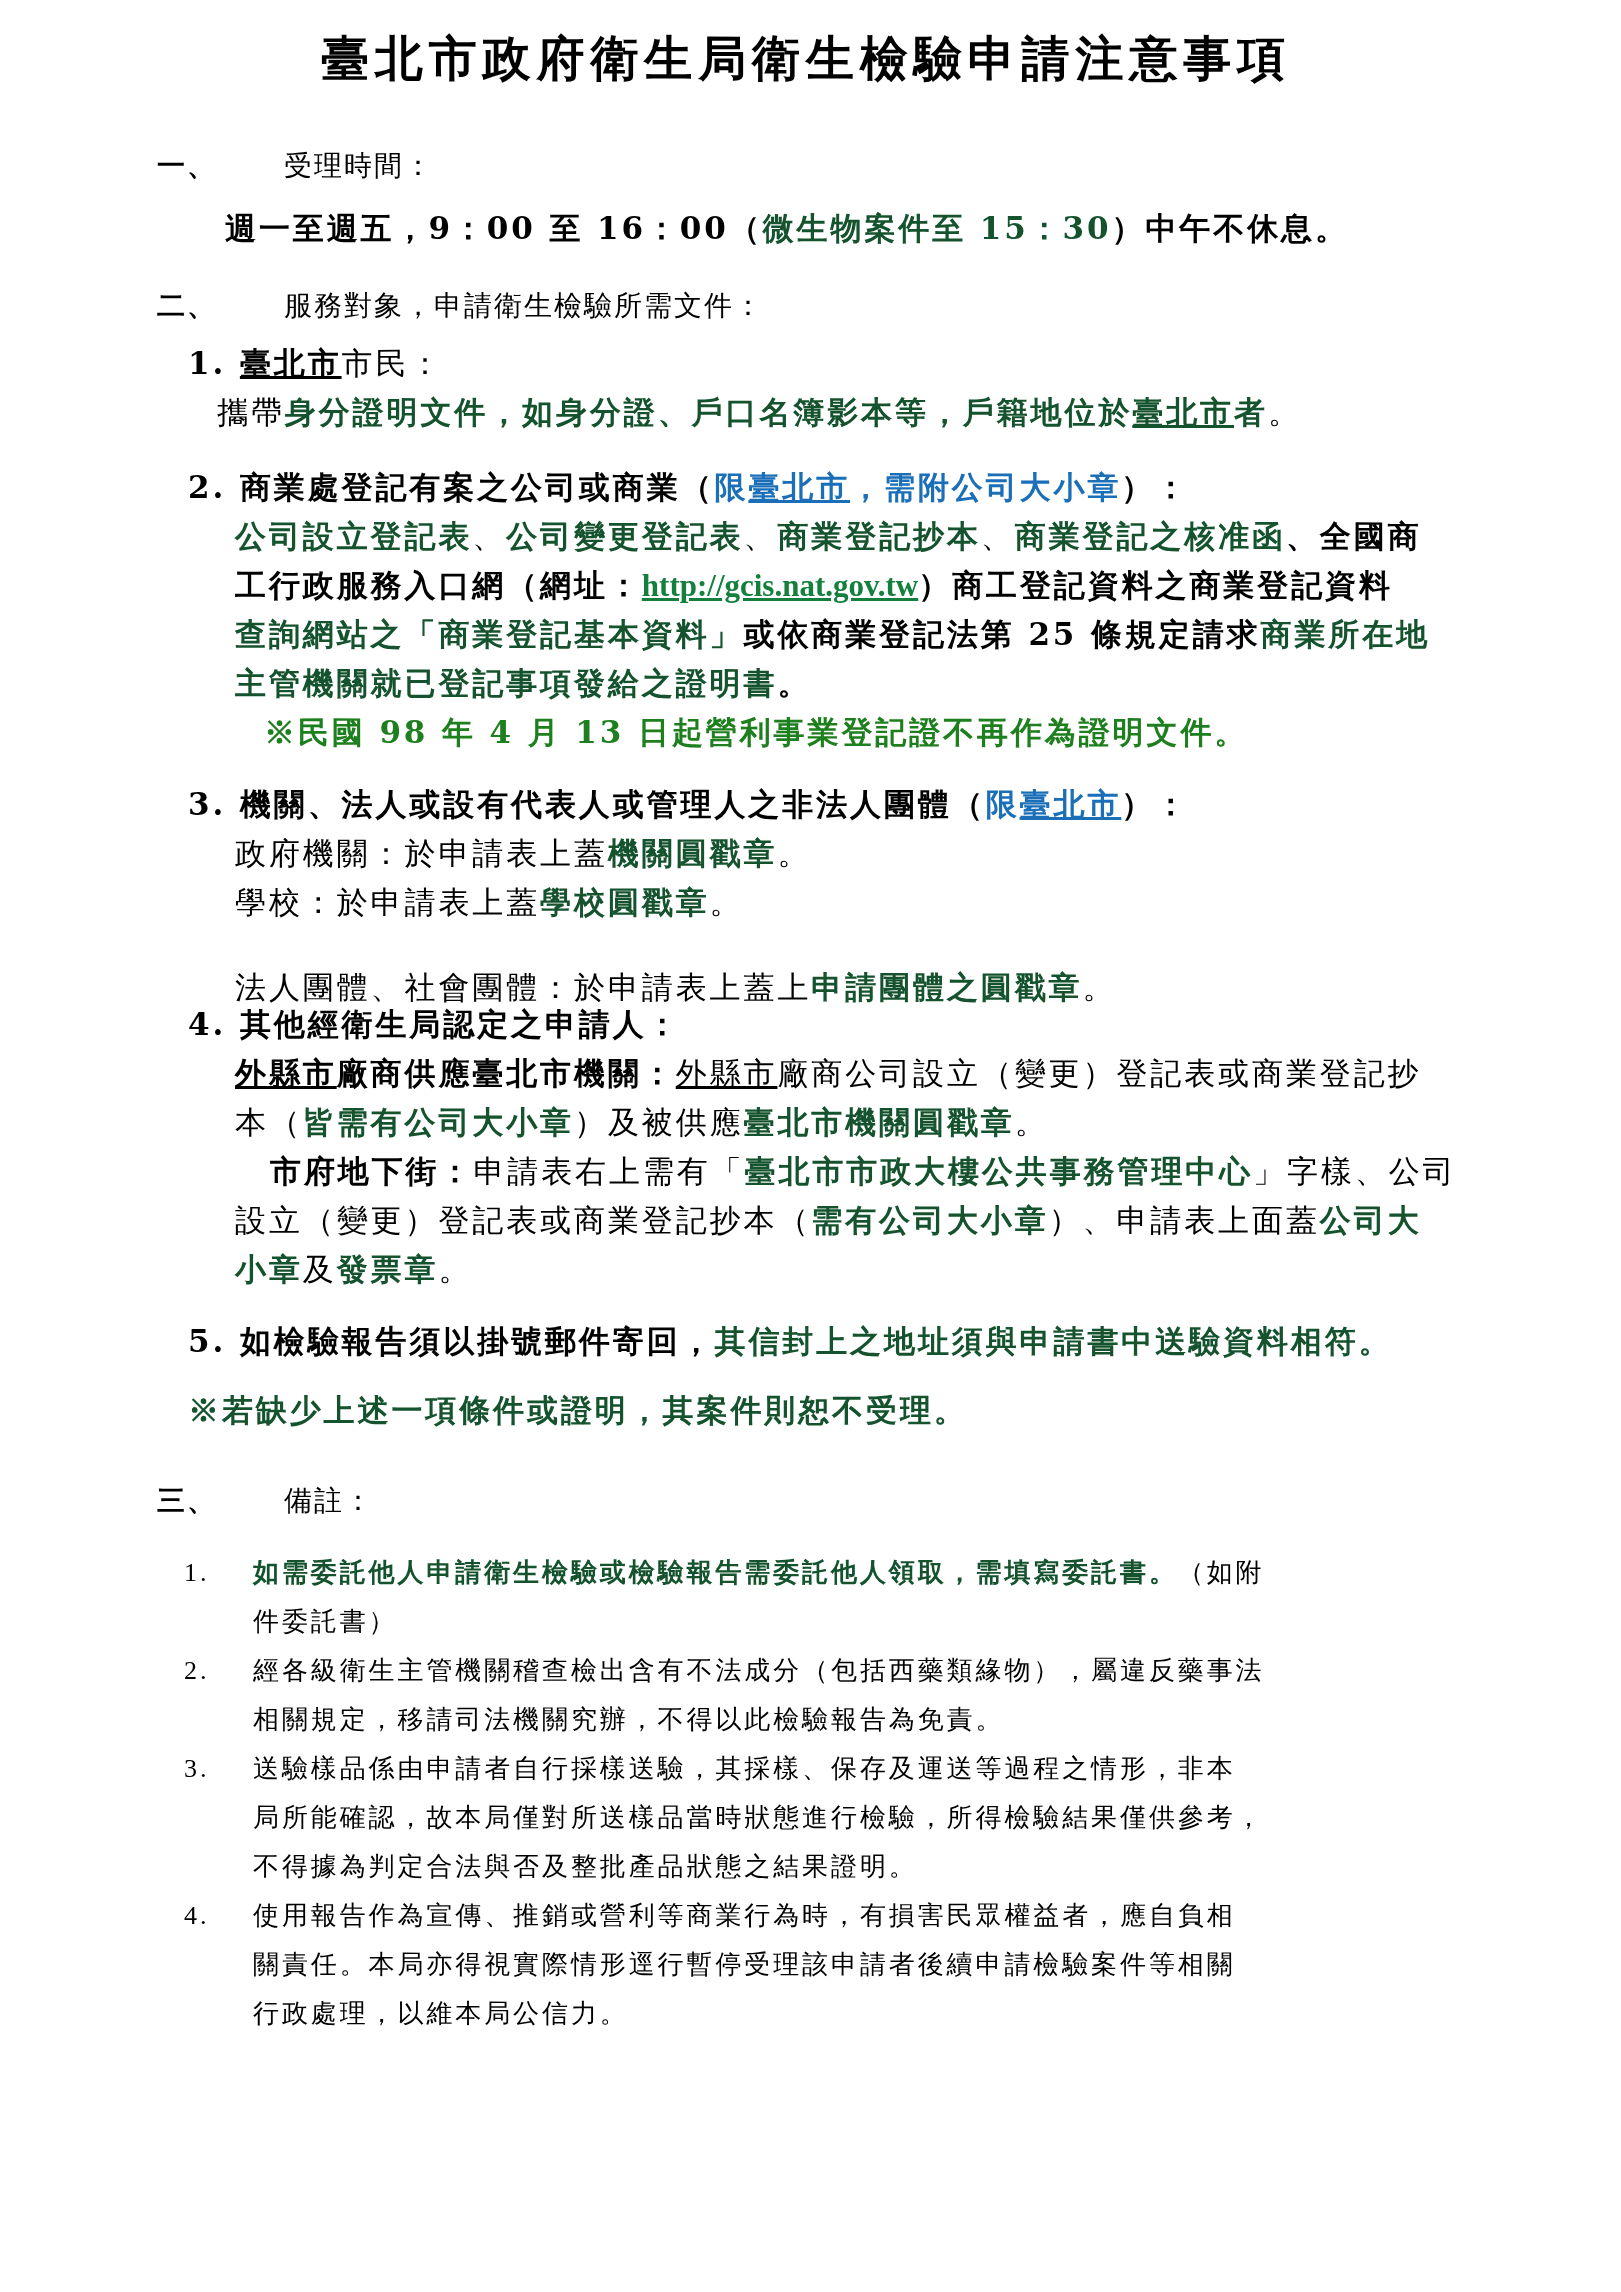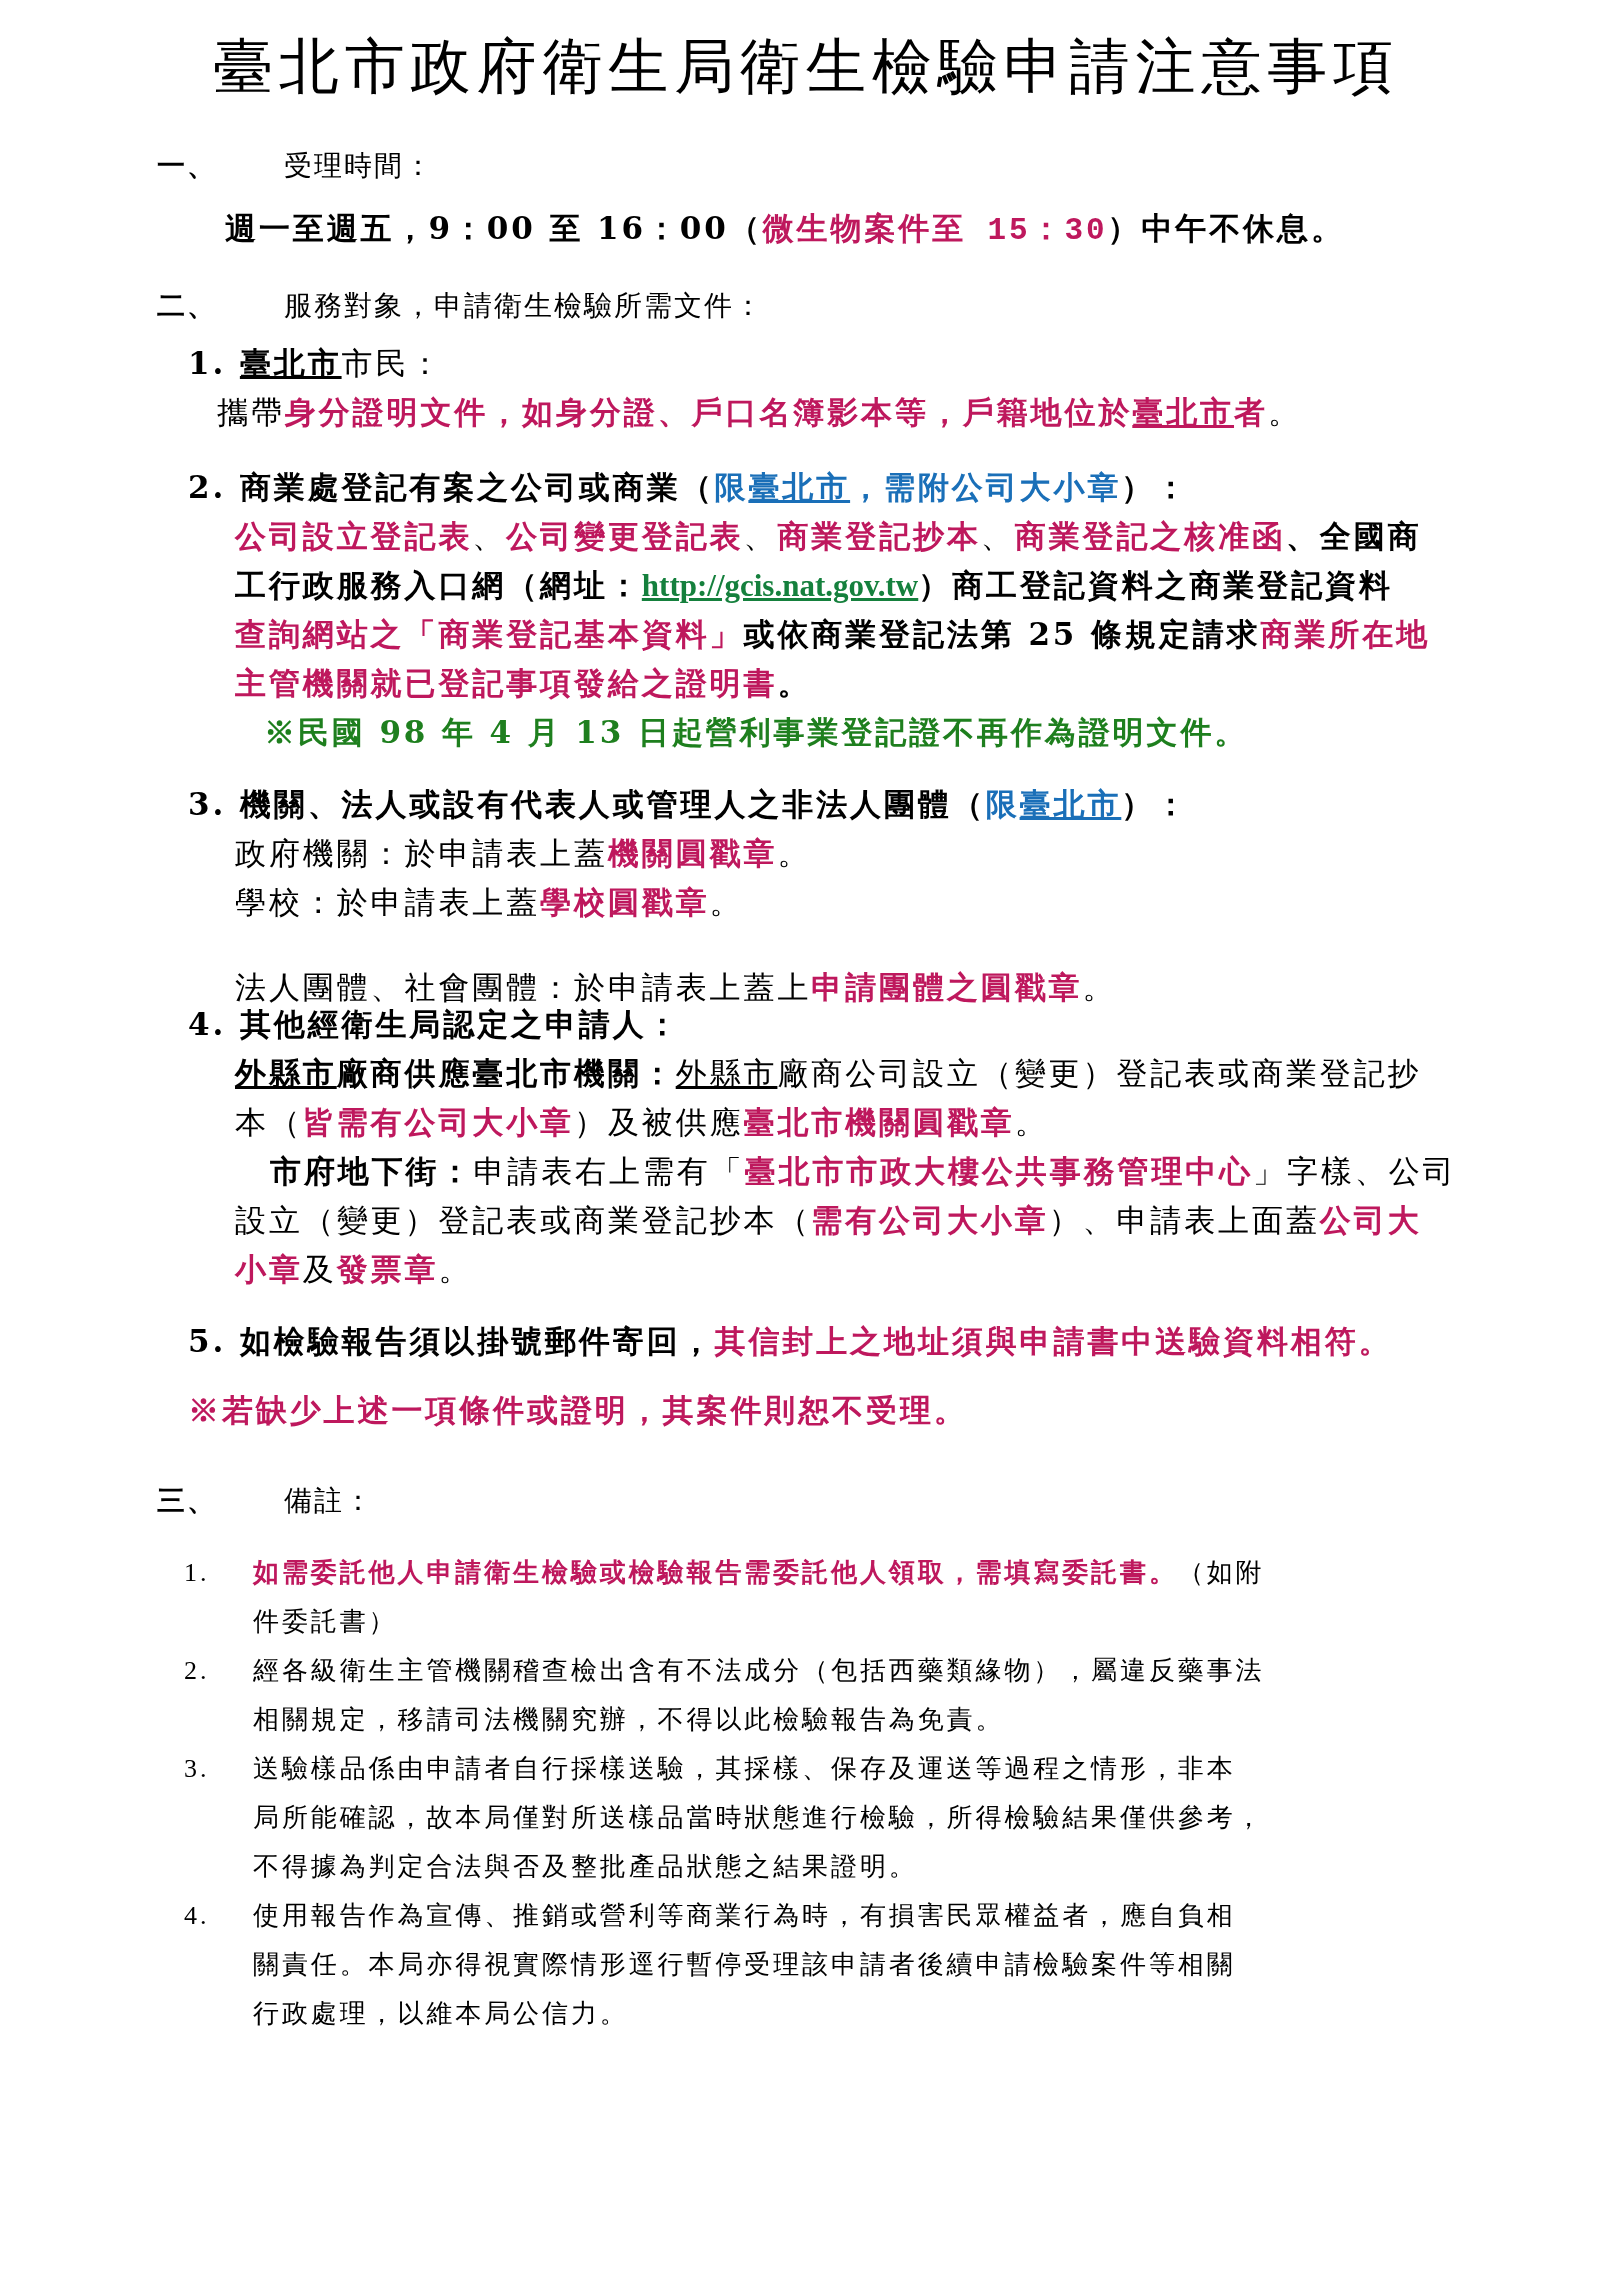--- a/index.html
+++ b/index.html
@@ -1,25 +1,25 @@
 <!DOCTYPE html>
 <html><head>
 <meta charset="utf-8">
 <style>
   html, body { margin: 0; padding: 0; background: #ffffff; }
   body { width: 1621px; height: 2293px; position: relative; overflow: hidden;
          font-family: "DejaVu Serif", "Liberation Serif", serif; color: #000; }
   .abs { position: absolute; white-space: nowrap; }
-  .title { left: 0; width: 1612px; top: 27.4px; text-align: center; font-size: 60px; font-weight: normal;
+  .title { left: 0; width: 1612px; top: 27.4px; text-align: center; font-size: 48px; font-weight: bold;
            letter-spacing: 5.9px; font-family: "DejaVu Sans", "Liberation Sans", sans-serif; }
   .sec { font-size: 28px; font-family: "DejaVu Sans", "Liberation Sans", sans-serif; letter-spacing: 2px; }
   .sec .num { display: inline-block; width: 127px; font-weight: bold; }
   .line { font-size: 31px; letter-spacing: 2.9px; }
   .b { font-weight: bold; }
-  .red { color: #be185d; font-weight: bold; font-family: Liberation Mono, monospace; }
+  .red { color: #14532d; font-weight: bold; }
   .blue { color: #1a6fb8; font-weight: bold; }
   .green { color: #1e7f1e; font-weight: bold; margin-left: 29px; }
   .link { color: #15803d; text-decoration: underline; font-weight: bold; font-family: "Liberation Serif", serif; letter-spacing: 0; }
   .u { text-decoration: underline; }
   .rnum { display: inline-block; width: 69px; font-family: "Liberation Serif", serif; }
   .note { font-size: 26px; letter-spacing: 2.9px; }
 </style>
 </head>
 <body>
 

